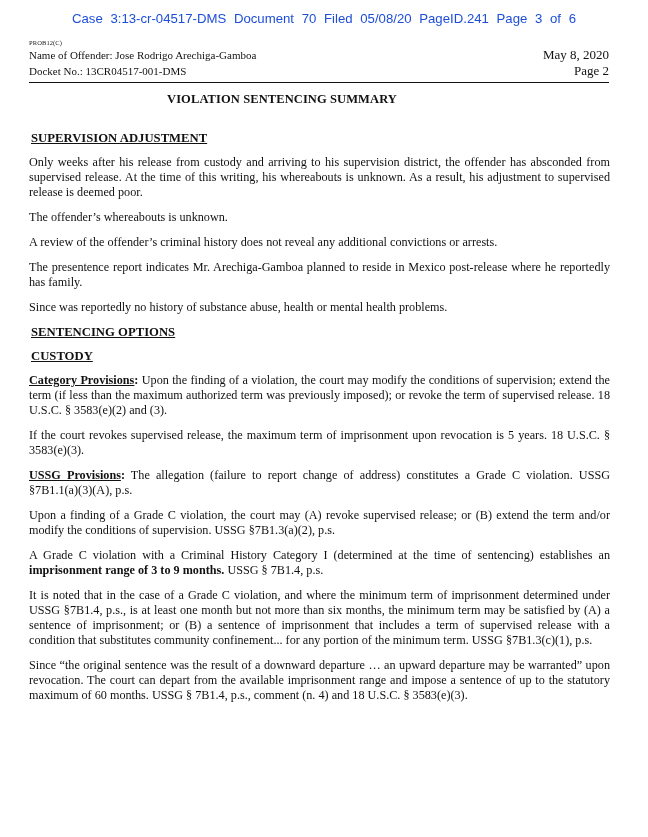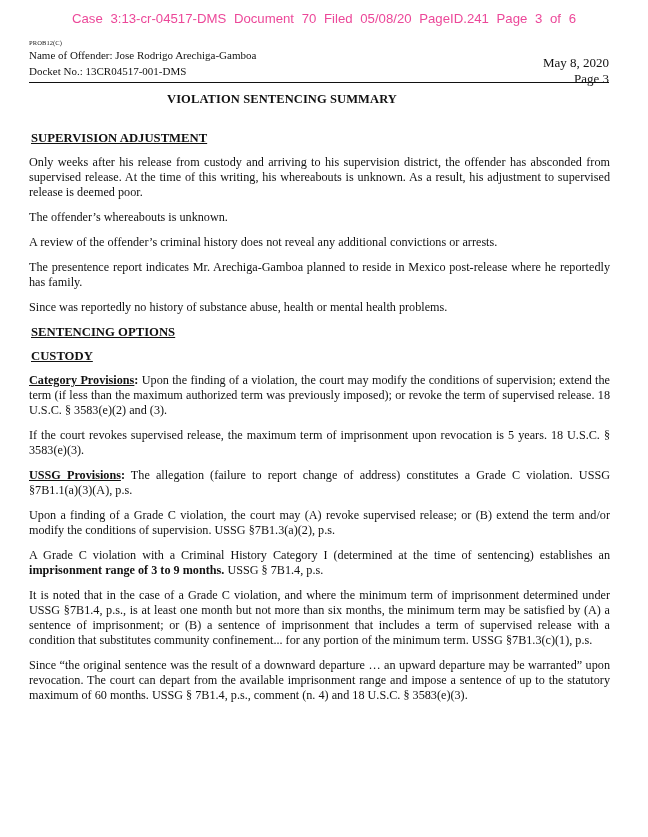--- a/index.html
+++ b/index.html
@@ -4,28 +4,28 @@
 <style>
   html, body { margin: 0; padding: 0; background: #ffffff; }
   body {
     width: 648px; height: 837px; position: relative; overflow: hidden;
     font-family: "Liberation Serif", "DejaVu Serif", serif;
     color: #111111;
   }
   .stamp {
     position: absolute; top: 11px; left: 0; width: 648px; text-align: center;
     font-family: "Liberation Sans", "DejaVu Sans", sans-serif;
-    font-size: 13.2px; color: #ec4899; word-spacing: 4px; letter-spacing: 0px;
+    font-size: 13.2px; color: #1d4ed8; word-spacing: 4px; letter-spacing: 0px;
   }
   .form-code {
     position: absolute; top: 39px; left: 29px;
     font-size: 6.5px; letter-spacing: 0.1px; color: #222;
   }
   .hdr-left { position: absolute; top: 47px; left: 29px; font-size: 11px; line-height: 16px; }
-  .hdr-right { position: absolute; top: 47px; right: 39px; font-size: 13px; line-height: 16px; text-align: right; margin-top: 8px; }
+  .hdr-right { position: absolute; top: 47px; right: 39px; font-size: 13px; line-height: 16px; text-align: right; }
   .hdr-rule {
     position: absolute; top: 82px; left: 29px; width: 580px; height: 0;
     border-top: 1.5px solid #111;
   }
   .doc-title {
     position: absolute; top: 92px; left: 0; width: 564px; text-align: center;
     font-weight: bold; font-size: 12.5px; letter-spacing: 0.1px;
   }
   .body {
     position: absolute; top: 131px; left: 29px; width: 581px;
@@ -53,21 +53,21 @@
     <span>Jose Rodrigo Arechiga-Gamboa</span>
   </div>
   <div>
     <span>Docket No.:</span>
     <span>13CR04517-001-DMS</span>
   </div>
 </div>
 
 <div class="hdr-right">
   <div>May 8, 2020</div>
-  <div>Page 3</div>
+  <div>Page 2</div>
 </div>
 
 <div class="hdr-rule"></div>
 
 <div class="doc-title">VIOLATION SENTENCING SUMMARY</div>
 
 <div class="body">
 
   <div class="sec-head">SUPERVISION ADJUSTMENT</div>
   <p>Only weeks after his release from custody and arriving to his supervision district, the offender has absconded from supervised release.  At the time of this writing, his whereabouts is unknown.  As a result, his adjustment to supervised release is deemed poor.</p>

